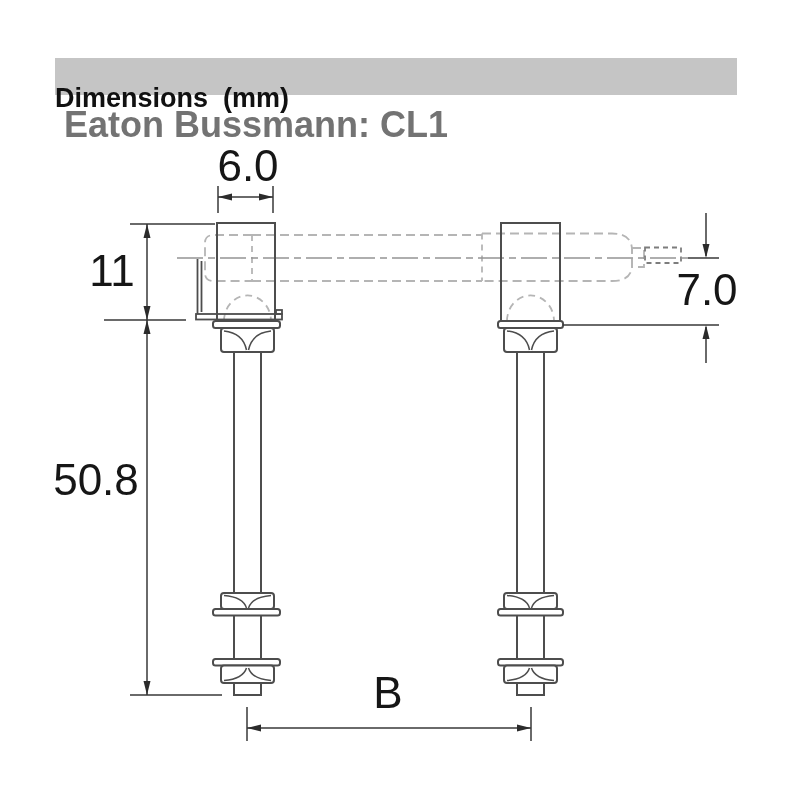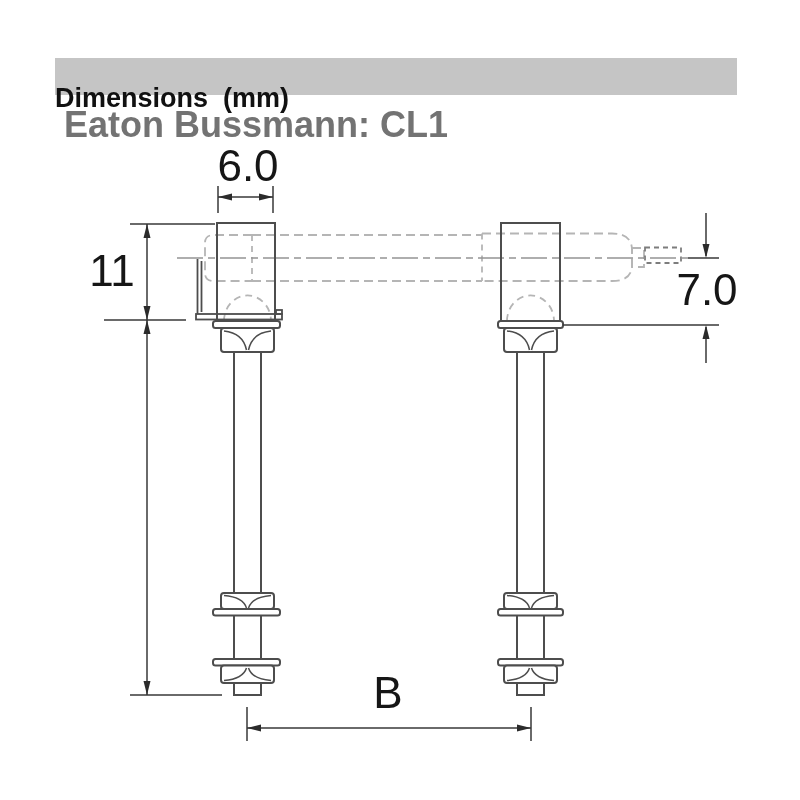--- a/index.html
+++ b/index.html
@@ -128,16 +128,17 @@
       <line x1="247" y1="707" x2="247" y2="741"></line>
       <line x1="531" y1="707" x2="531" y2="741"></line>
       <line x1="247" y1="728" x2="531" y2="728"></line>
       <polygon points="247,728 261,724.5 261,731.5" fill="#2b2b2b" stroke="none"></polygon>
       <polygon points="531,728 517,724.5 517,731.5" fill="#2b2b2b" stroke="none"></polygon>
     </g>
   </svg>
 
   <div class="dim-label" style="left:248px;top:166px;">6.0</div>
   <div class="dim-label" style="left:112px;top:271px;">11</div>
+  <div class="dim-label" style="left:96px;top:480px;">50.8</div>
   <div class="dim-label" style="left:707px;top:290px;">7.0</div>
   <div class="dim-label" style="left:388px;top:693px;">B</div>
 
 </div>
 
 </body></html>

